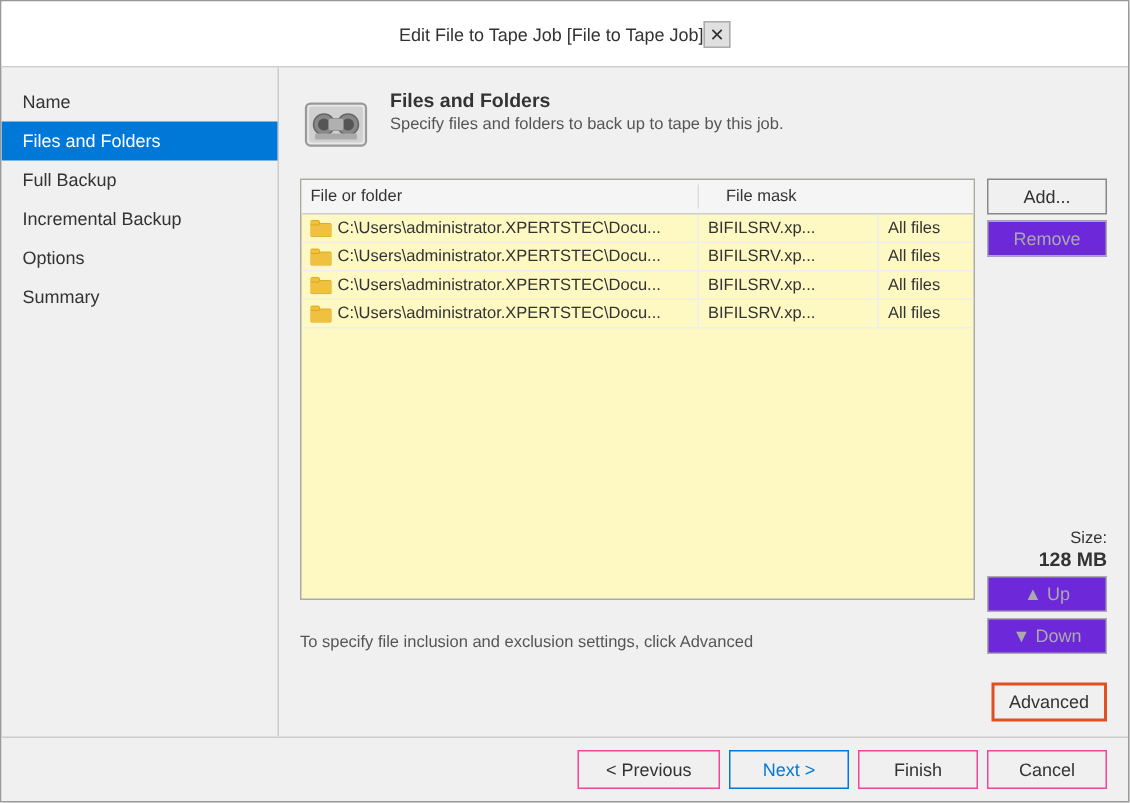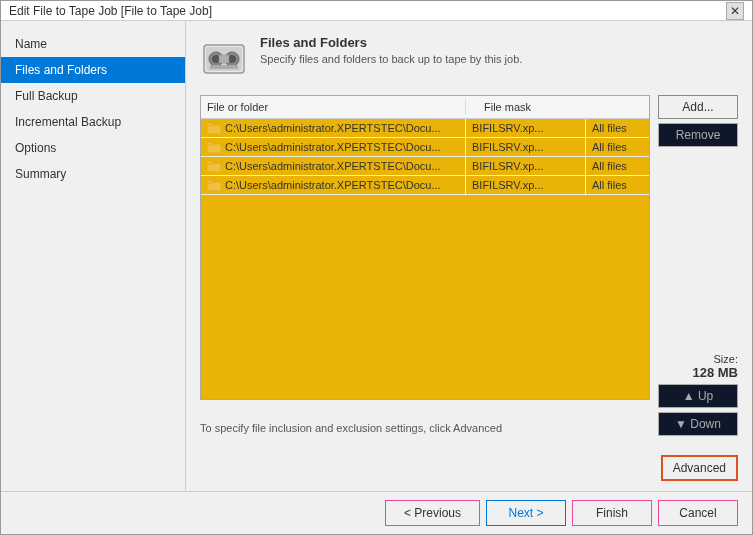--- a/index.html
+++ b/index.html
@@ -19,25 +19,25 @@
       height: 535px;
       background: #f0f0f0;
       border: 1px solid #999;
       box-shadow: 2px 2px 8px rgba(0,0,0,0.4);
       display: flex;
       flex-direction: column;
     }
     .title-bar {
       background: #fff;
       border-bottom: 1px solid #ccc;
-      padding: 6px 8px;
-      display: flex;
-      justify-content: space-between;
-      align-items: center;
-      height: 20px;
+      padding: 6px 22px;
+      display: flex;
+      justify-content: center;
+      align-items: center;
+      height: 44px;
     }
     .title-bar-text {
       font-size: 12px;
       color: #333;
     }
     .close-btn {
       width: 18px;
       height: 18px;
       background: #e0e0e0;
       border: 1px solid #aaa;
@@ -105,21 +105,21 @@
     }
     .table-section {
       flex: 1;
       display: flex;
       flex-direction: column;
       min-height: 0;
     }
     .file-table {
       flex: 1;
       border: 1px solid #aaa;
-      background: #eab308;
+      background: #fef9c3;
       overflow-y: auto;
       min-height: 0;
     }
     .table-header {
       display: flex;
       background: #f5f5f5;
       border-bottom: 1px solid #ccc;
       padding: 3px 0;
       position: sticky;
       top: 0;
@@ -184,21 +184,21 @@
     .right-buttons {
       display: flex;
       flex-direction: column;
       gap: 4px;
       width: 80px;
       flex-shrink: 0;
     }
     .btn {
       padding: 4px 10px;
       font-size: 12px;
-      background: #0f172a;
+      background: #6d28d9;
       border: 1px solid #aaa;
       cursor: pointer;
       color: #333;
       text-align: center;
       min-height: 24px;
     }
     .btn:disabled {
       color: #aaa;
       cursor: default;
     }

